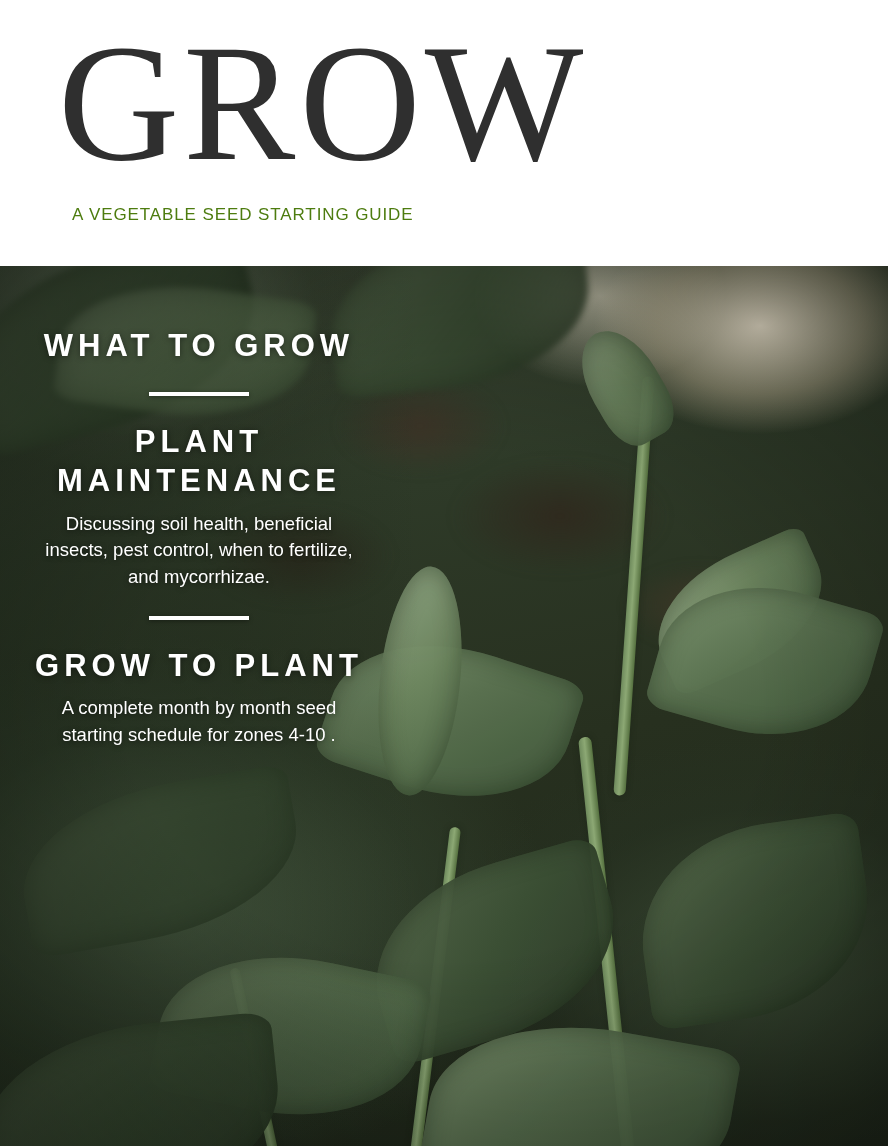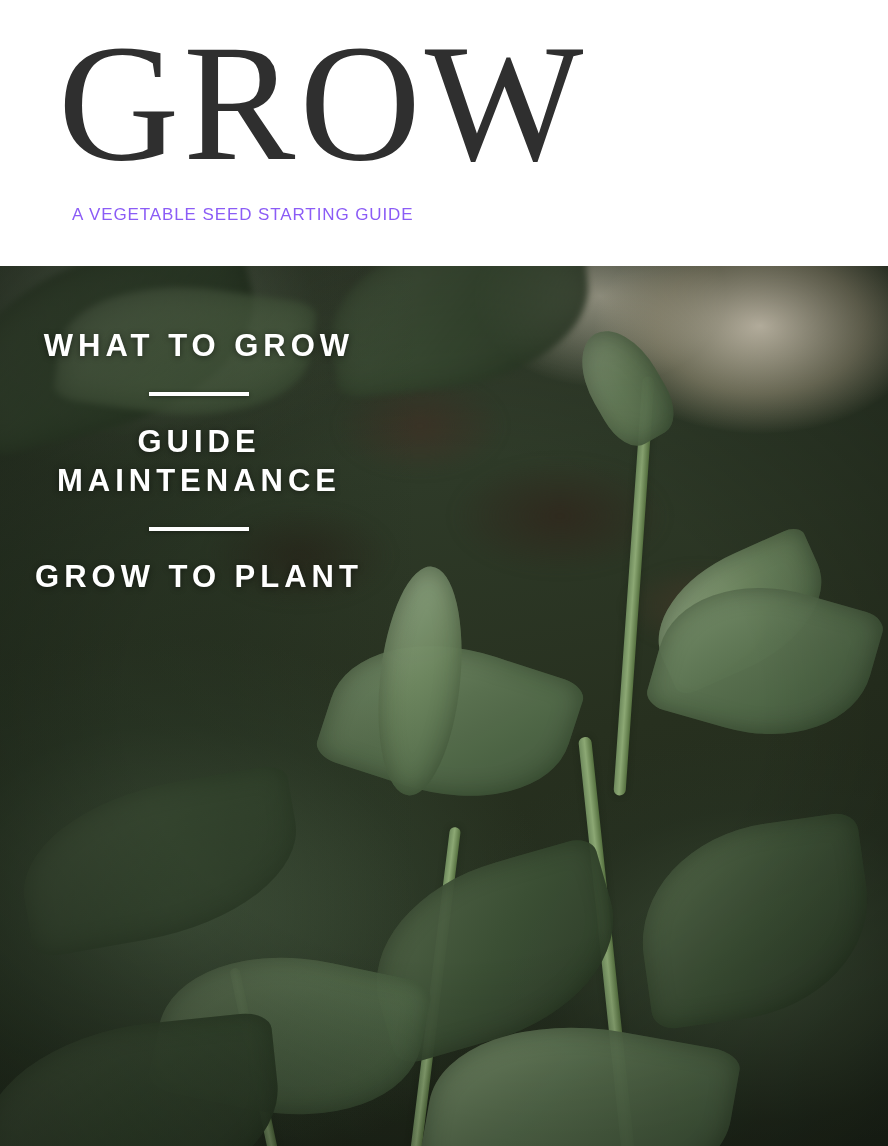--- a/index.html
+++ b/index.html
@@ -46,21 +46,21 @@
     margin: 0;
     white-space: nowrap;
   }
   .masthead-subtitle {
     position: absolute;
     left: 72px;
     top: 205px;
     font-family: "Liberation Sans", sans-serif;
     font-size: 17px;
     letter-spacing: 0.9px;
-    color: #8b5cf6;
+    color: #4d7c0f;
     font-weight: 400;
     margin: 0;
     white-space: nowrap;
   }
 
   
   .hero {
     position: absolute;
     left: 0;
     top: 266px;
@@ -212,25 +212,27 @@
 
     <div class="blocks">
 
       <div class="block b1">
         <h2 class="block-title">WHAT TO GROW</h2>
       </div>
 
       <hr class="divider">
 
       <div class="block b2">
-        <h2 class="block-title">GUIDE MAINTENANCE</h2>
+        <h2 class="block-title">PLANT MAINTENANCE</h2>
+        <p class="block-body">Discussing soil health, beneficial insects, pest control, when to fertilize, and mycorrhizae.</p>
       </div>
 
       <hr class="divider">
 
       <div class="block b3">
         <h2 class="block-title">GROW TO PLANT</h2>
+        <p class="block-body">A complete month by month seed starting schedule for zones 4-10 .</p>
       </div>
 
     </div>
   </div>
 
 </div>
 
 </body></html>

